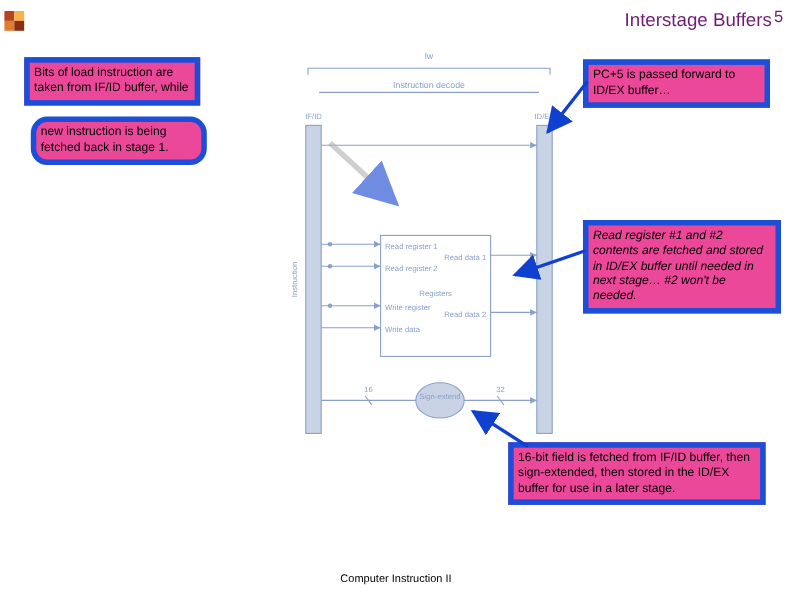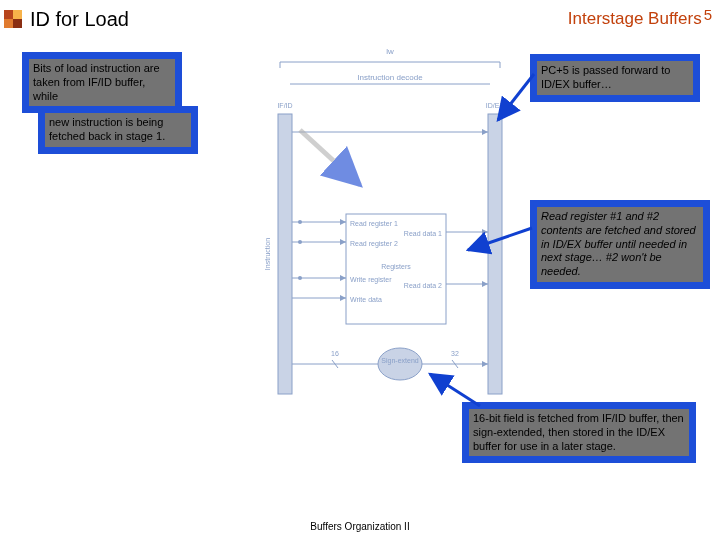--- a/index.html
+++ b/index.html
@@ -11,25 +11,25 @@
   .title-row {
     display: flex; align-items: center;
     padding: 6px 8px 2px 4px; height: 34px;
   }
   .title-bullet {
     width: 18px; height: 18px; margin-right: 8px;
     display: flex; flex-wrap: wrap;
   }
   .title-bullet span { width: 9px; height: 9px; }
   .title-left { font-size: 20px; font-weight: 400; color: #000; }
-  .title-right { margin-left: auto; font-size: 17px; color: #c2410c; }
+  .title-right { margin-left: auto; font-size: 17px; color: #701a75; }
   .page-num { font-size: 15px; margin-left: 2px; position: relative; top: -4px; }
 
   .ann {
-    position: absolute; background: #737373; border: 7px solid #1d4ed8;
+    position: absolute; background: #ec4899; border: 5px solid #1d4ed8;
     font-size: 11px; line-height: 1.25; padding: 3px 4px; color: #000;
   }
 
   .footer {
     position: absolute; bottom: 8px; width: 100%;
     text-align: center; font-size: 10px; color: #000;
   }
 
   
   .diag {
@@ -51,28 +51,27 @@
 </head>
 <body>
 
 <div class="title-row">
   <div class="title-bullet">
     <span style="background:#b7441c"></span>
       <span style="background:#f7b24a"></span>
     <span style="background:#e07b2f"></span>
       <span style="background:#8a2e12"></span>
   </div>
-  <div class="title-left">ID for Load</div>
   <div class="title-right">
     <span>Interstage Buffers</span><span class="page-num">5</span>
   </div>
 </div>
 
 <div class="ann" style="left:22px; top:52px; width:160px;">Bits of load instruction are taken from IF/ID buffer, while</div>
-<div class="ann" style="left:38px; top:106px; width:160px;">new instruction is being fetched back in stage 1.</div>
+<div class="ann" style="left:28px; top:106px; width:160px;border-radius:15px;">new instruction is being fetched back in stage 1.</div>
 <div class="ann" style="left:530px; top:54px; width:170px;">PC+5 is passed forward to ID/EX buffer…</div>
 <div class="ann" style="left:530px; top:200px; width:180px;font-style:italic;">Read register #1 and #2 contents are fetched and stored in ID/EX buffer until needed in next stage… #2 won't be needed.</div>
 <div class="ann" style="left:462px; top:402px; width:234px;">16-bit field is fetched from IF/ID buffer, then sign-extended, then stored in the ID/EX buffer for use in a later stage.</div>
 
 <svg class="diag" viewBox="0 0 260 430">
 
   <text x="130" y="10" text-anchor="middle" class="lbl">lw</text>
   <path class="bus" d="M20 24 L20 18 L240 18 L240 24"></path>
   <text x="130" y="36" text-anchor="middle" class="lbl" fill="#4a6db0">Instruction decode</text>
   <line class="wire" x1="30" y1="40" x2="230" y2="40"></line>
@@ -139,13 +138,13 @@
 
   <line x1="534" y1="74" x2="498" y2="120" stroke="#1040d0" stroke-width="3" marker-end="url(#ah)"></line>
 
   <line x1="300" y1="130" x2="360" y2="185" stroke="#b0b0b0" stroke-width="5" marker-end="url(#ah)" opacity="0.6"></line>
 
   <line x1="532" y1="228" x2="468" y2="250" stroke="#1040d0" stroke-width="3" marker-end="url(#ah)"></line>
 
   <line x1="480" y1="406" x2="430" y2="374" stroke="#1040d0" stroke-width="3" marker-end="url(#ah)"></line>
 </svg>
 
-<div class="footer">Buffers Organization II</div>
+<div class="footer">Computer Instruction II</div>
 
 </body></html>

